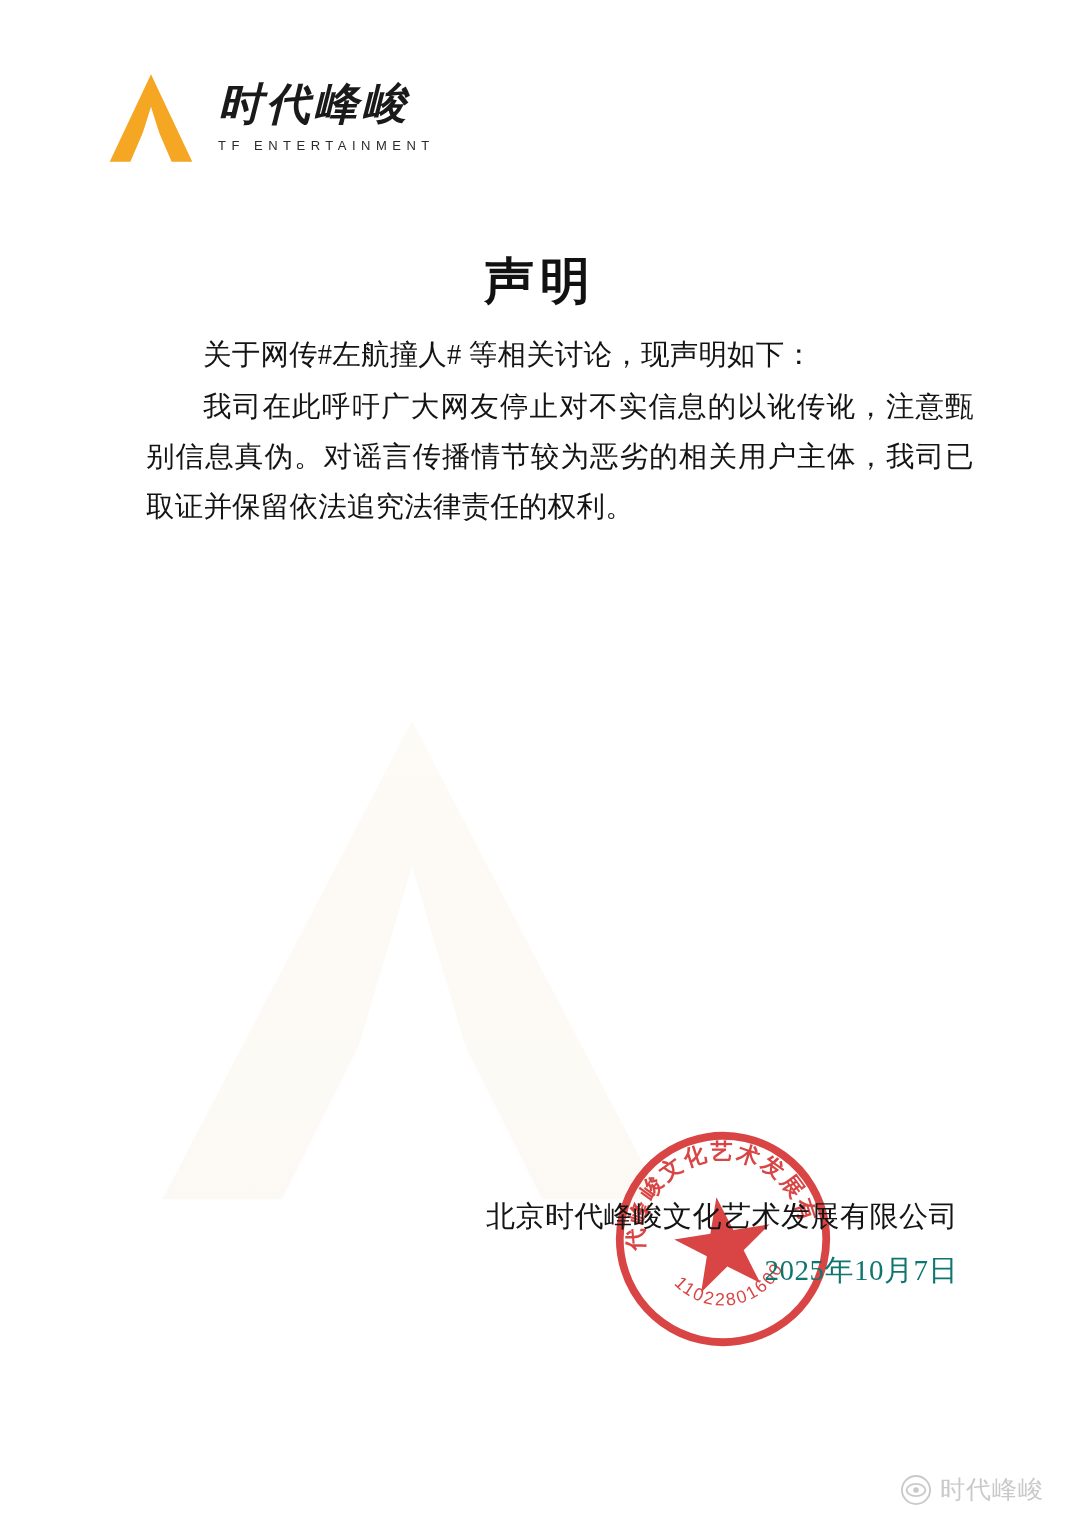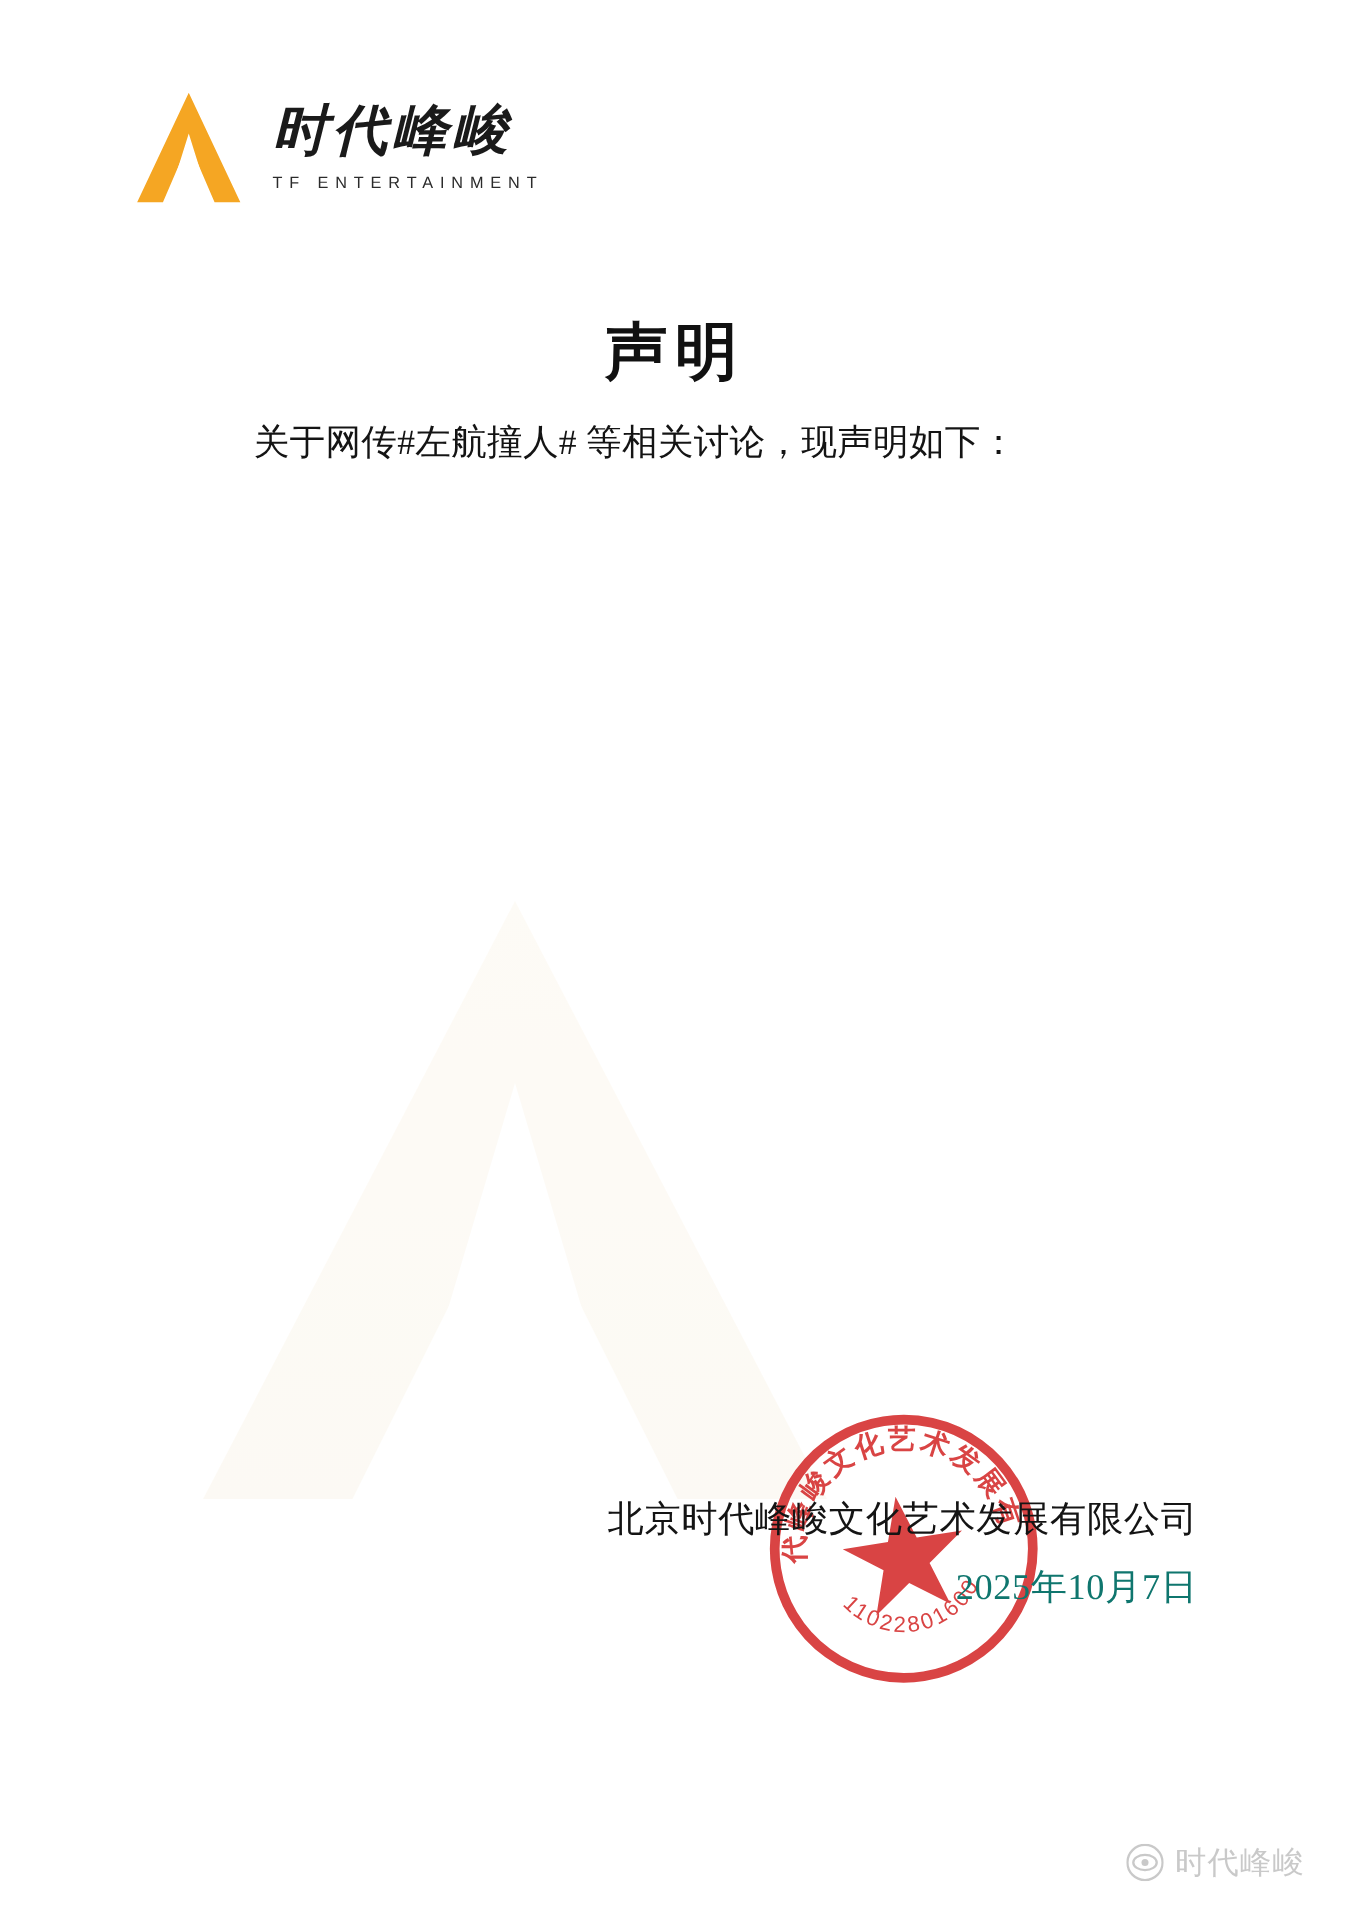--- a/index.html
+++ b/index.html
@@ -183,20 +183,21 @@
     <div class="logo-cn">时代峰峻</div>
     <div class="logo-en">TF ENTERTAINMENT</div>
   </div>
 </div>
 
 <div class="doc">
   <div class="doc-title">声明</div>
 
   <div class="paragraphs">
     <p class="para">关于网传#左航撞人# 等相关讨论，现声明如下：</p>
+    <p class="para">我司在此呼吁广大网友停止对不实信息的以讹传讹，注意甄别信息真伪。对谣言传播情节较为恶劣的相关用户主体，我司已取证并保留依法追究法律责任的权利。</p>
   </div>
 </div>
 
 <div class="seal">
   <svg viewBox="0 0 200 200" xmlns="http://www.w3.org/2000/svg" aria-hidden="true">
     <defs>
       <path id="sealArcTop" d="M 28 100 A 72 72 0 0 1 172 100"></path>
       <path id="sealArcBottom" d="M 40 100 A 60 60 0 0 0 160 100"></path>
     </defs>
     <circle cx="100" cy="100" r="93" fill="none" stroke="#D42B2B" stroke-width="7"></circle>

